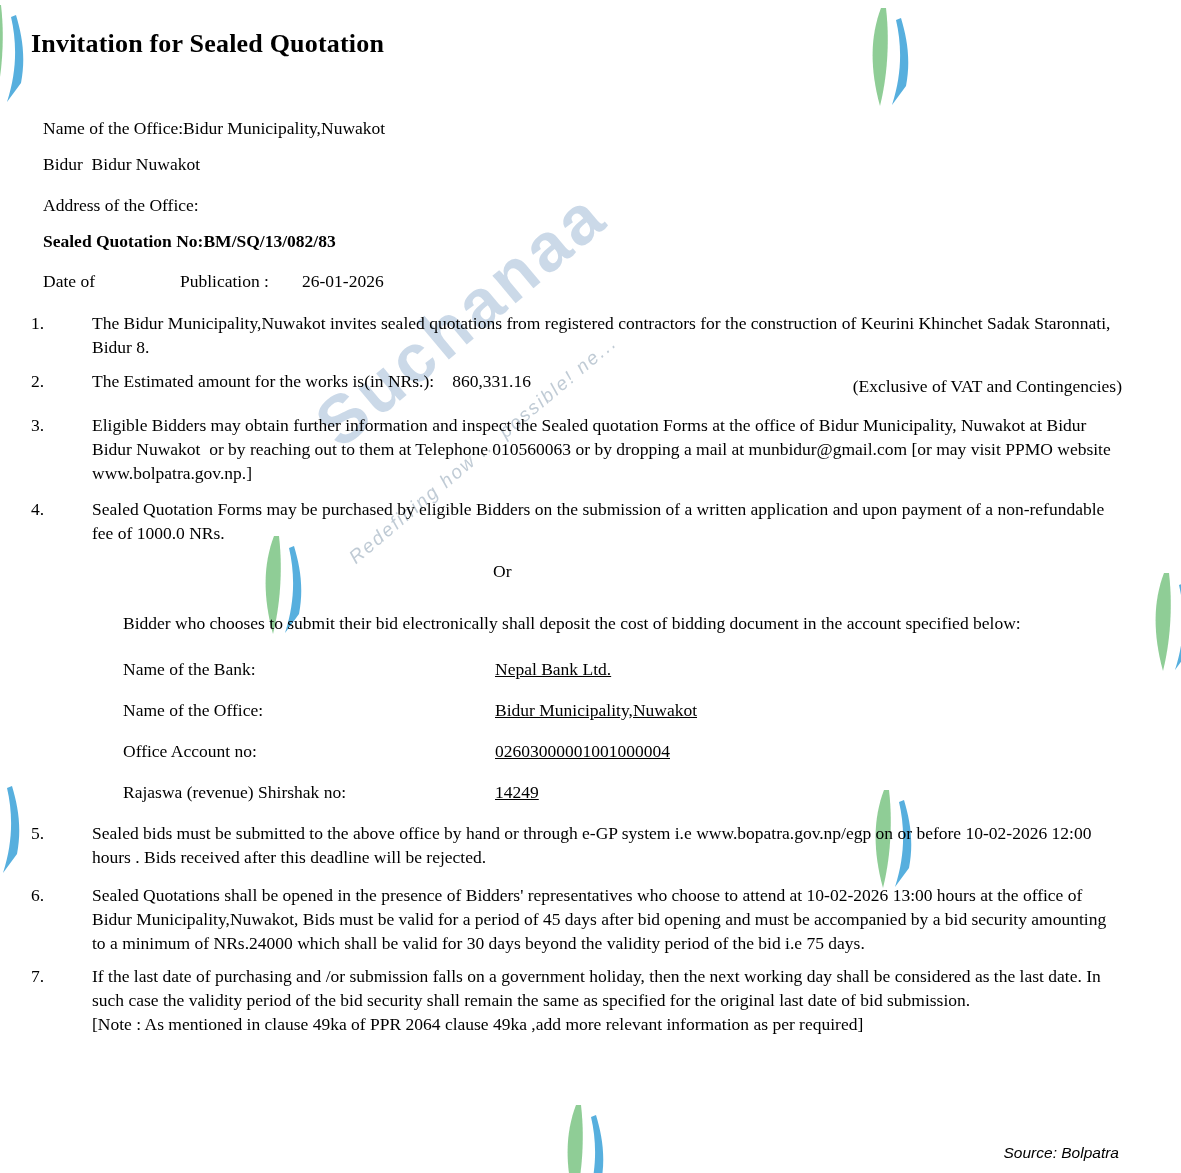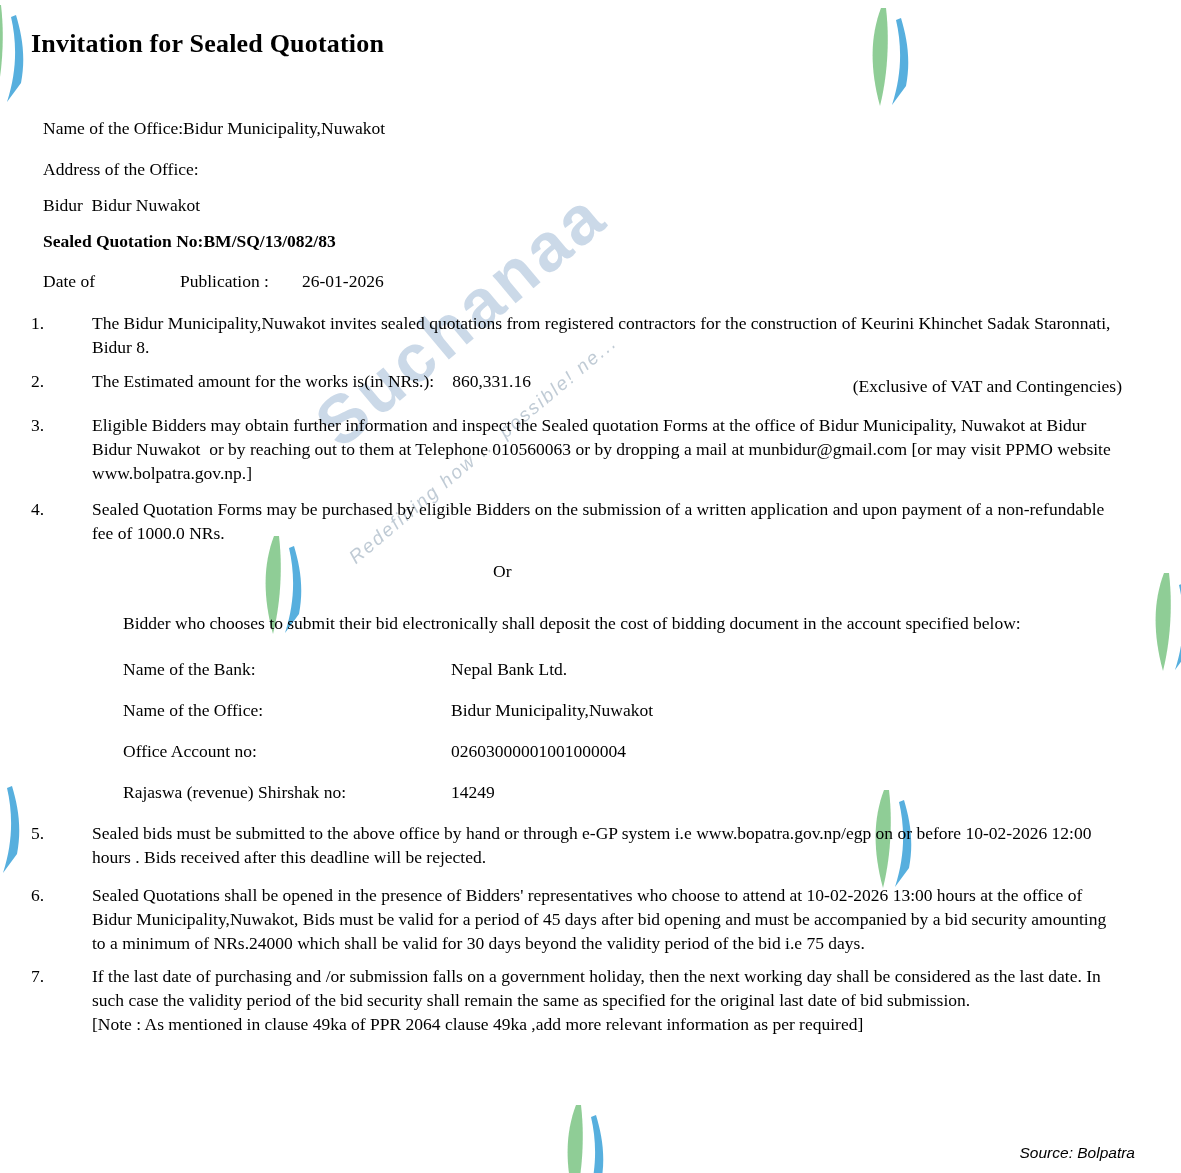--- a/index.html
+++ b/index.html
@@ -47,27 +47,27 @@
   .i7 { margin-top:9px; }
 
   .body-flex { display:flex; align-items:baseline; }
   .amount { margin-left:18px; }
   .vat-note { margin-left:auto; margin-right:1px; position:relative; top:5px; }
 
   .sub { padding-left:92px; padding-right:28px; }
   .or-line { margin-top:14px; padding-left:370px; }
   .intro   { margin-top:28px; }
   .bank    { margin-top:22px; }
-  .bank-row { display:flex; margin-bottom:17px; }
+  .bank-row { display:flex; margin-bottom:17px;gap:44px; }
   .bank-label { flex:0 0 328px; }
-  .bank-value { flex:1; }
+  .bank-value { flex:1;text-decoration:underline; }
 
   .footer {
     position:absolute;
-    right:46px; bottom:8px;
+    right:62px; bottom:8px;
     z-index:1;
     font-family:"Liberation Sans","DejaVu Sans",sans-serif;
     font-style:italic;
     font-size:15.5px;
     color:#000;
   }
 
   
   .wm-layer { position:absolute; inset:0; z-index:0; pointer-events:none; }
   .wm-main {
@@ -137,22 +137,22 @@
       <path d="M31 12 C37 38 37 66 27 97 L41 78 C46 52 42 30 36 10 Z" fill="#3aa2d9"></path>
     </svg>
   </div>
 
   <div class="content">
 
     <h1 class="title">Invitation for Sealed Quotation</h1>
 
     <p class="line office-line t"><span>Name of the Office:</span><span>Bidur Municipality,Nuwakot</span></p>
 
+    <p class="line t">Bidur  Bidur Nuwakot</p>
     <p class="line addr-label t">Address of the Office:</p>
-    <p class="line t">Bidur  Bidur Nuwakot</p>
 
     <p class="line sq-line t"><span>Sealed Quotation No:</span><span>BM/SQ/13/082/83</span></p>
 
     <p class="line date-line"><span class="date-of">Date of</span><span class="pub">Publication :</span><span>26-01-2026</span></p>
 
     <div class="item i1">
       <div class="num">1.</div>
       <div class="body t">The Bidur Municipality,Nuwakot invites sealed quotations from registered contractors for the construction of Keurini Khinchet Sadak Staronnati, Bidur 8.</div>
     </div>
 

